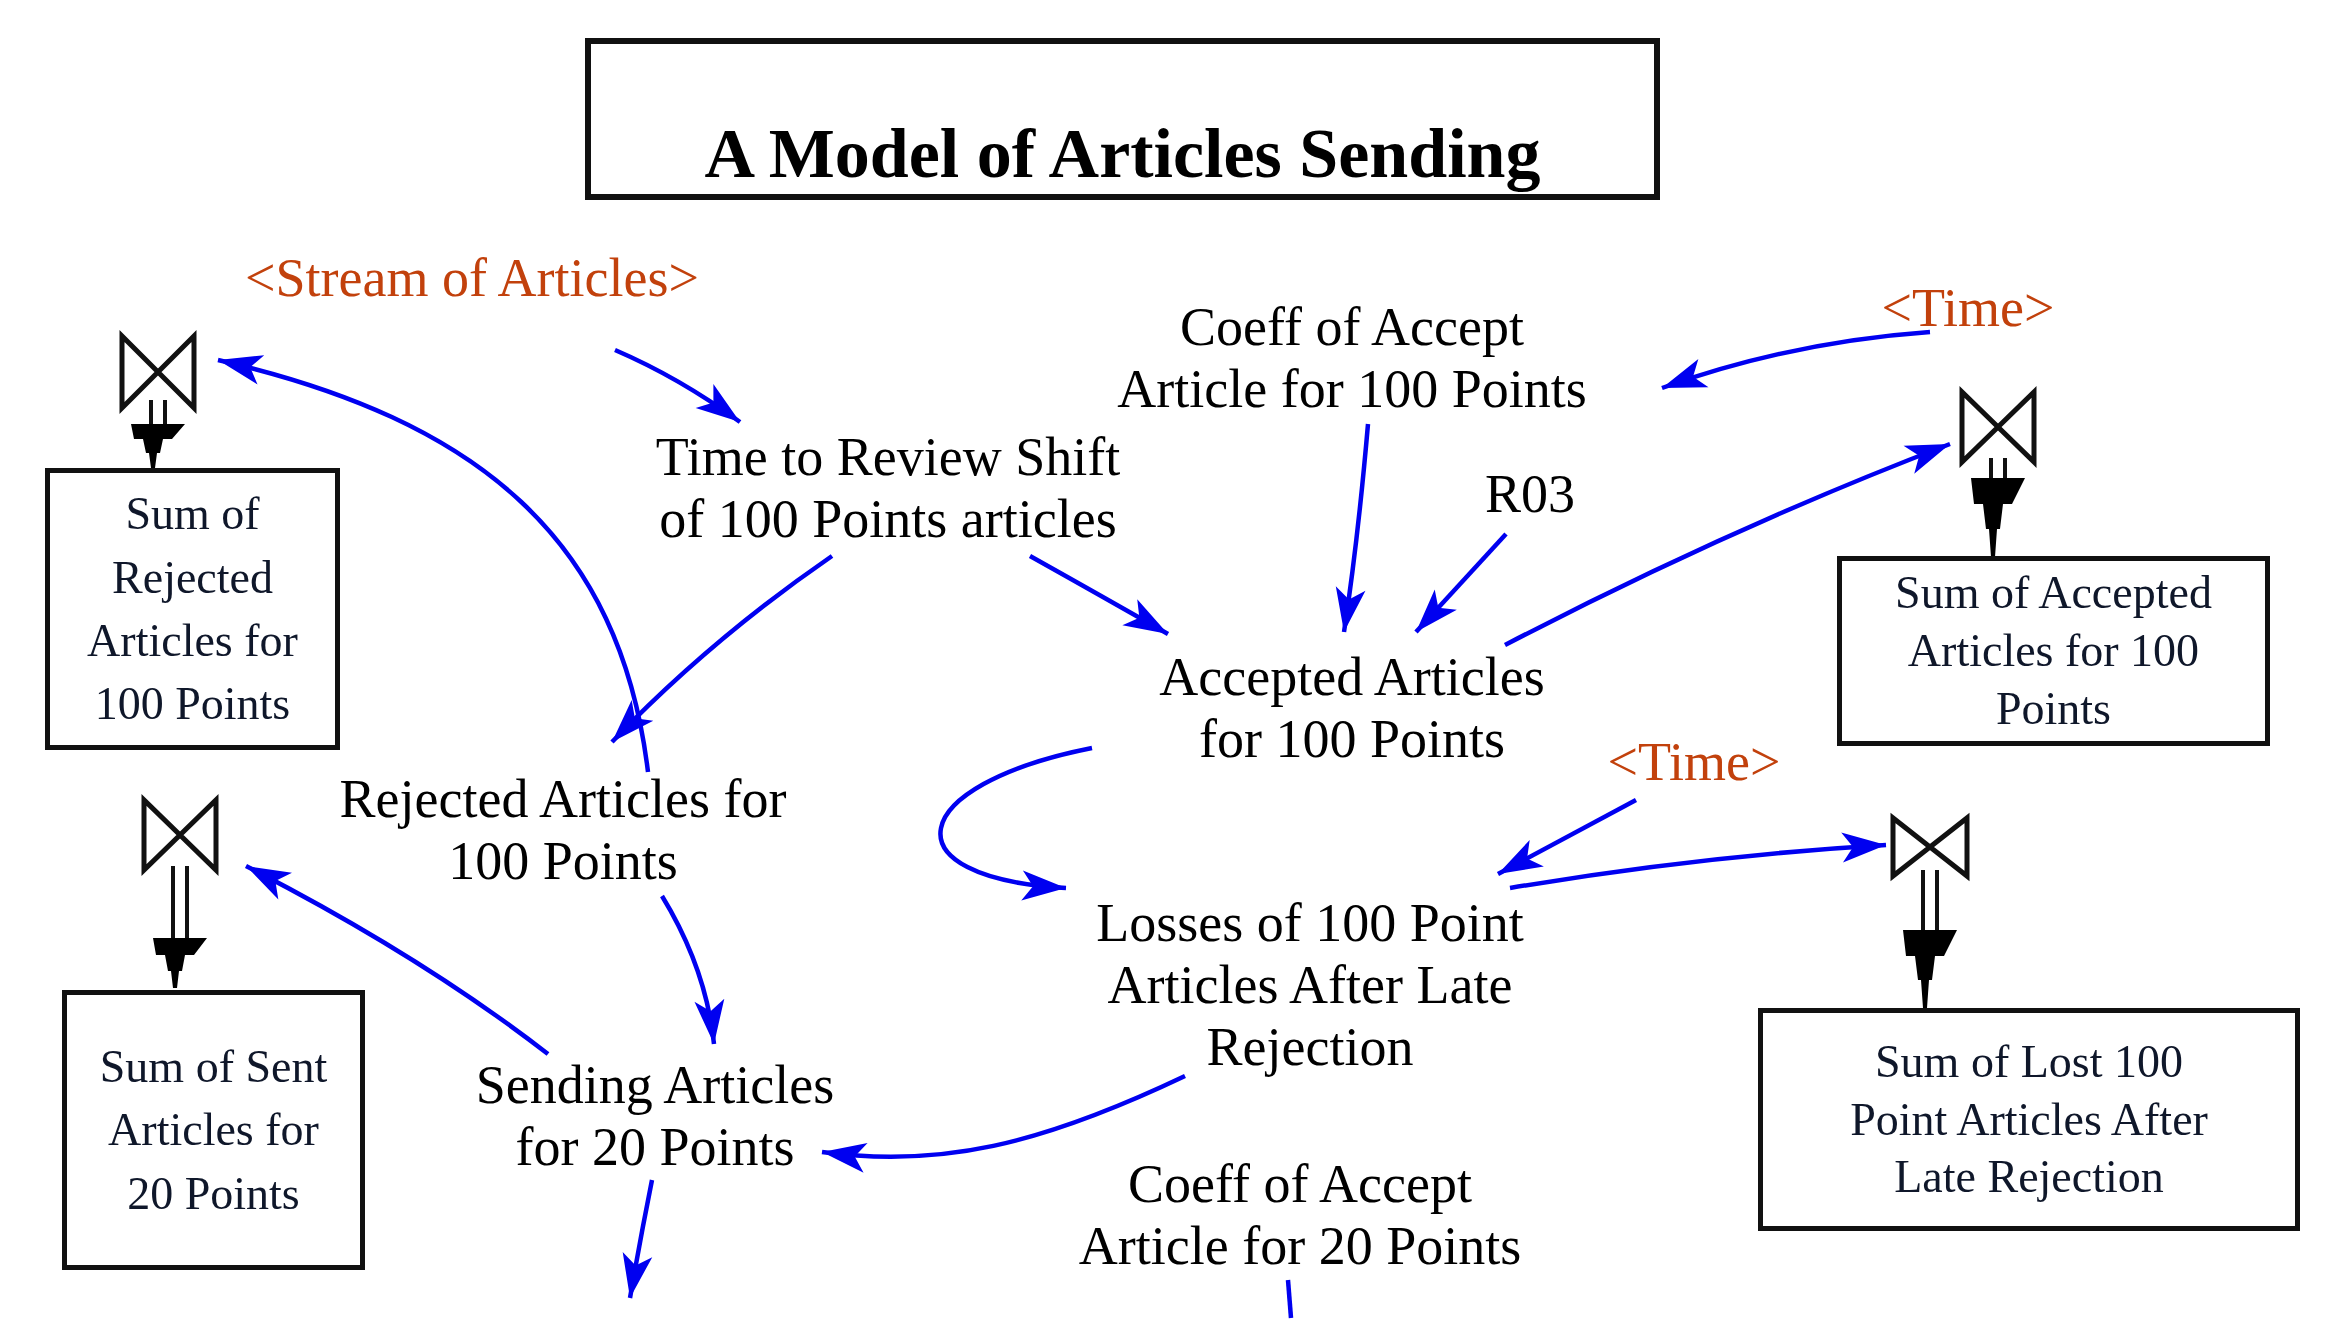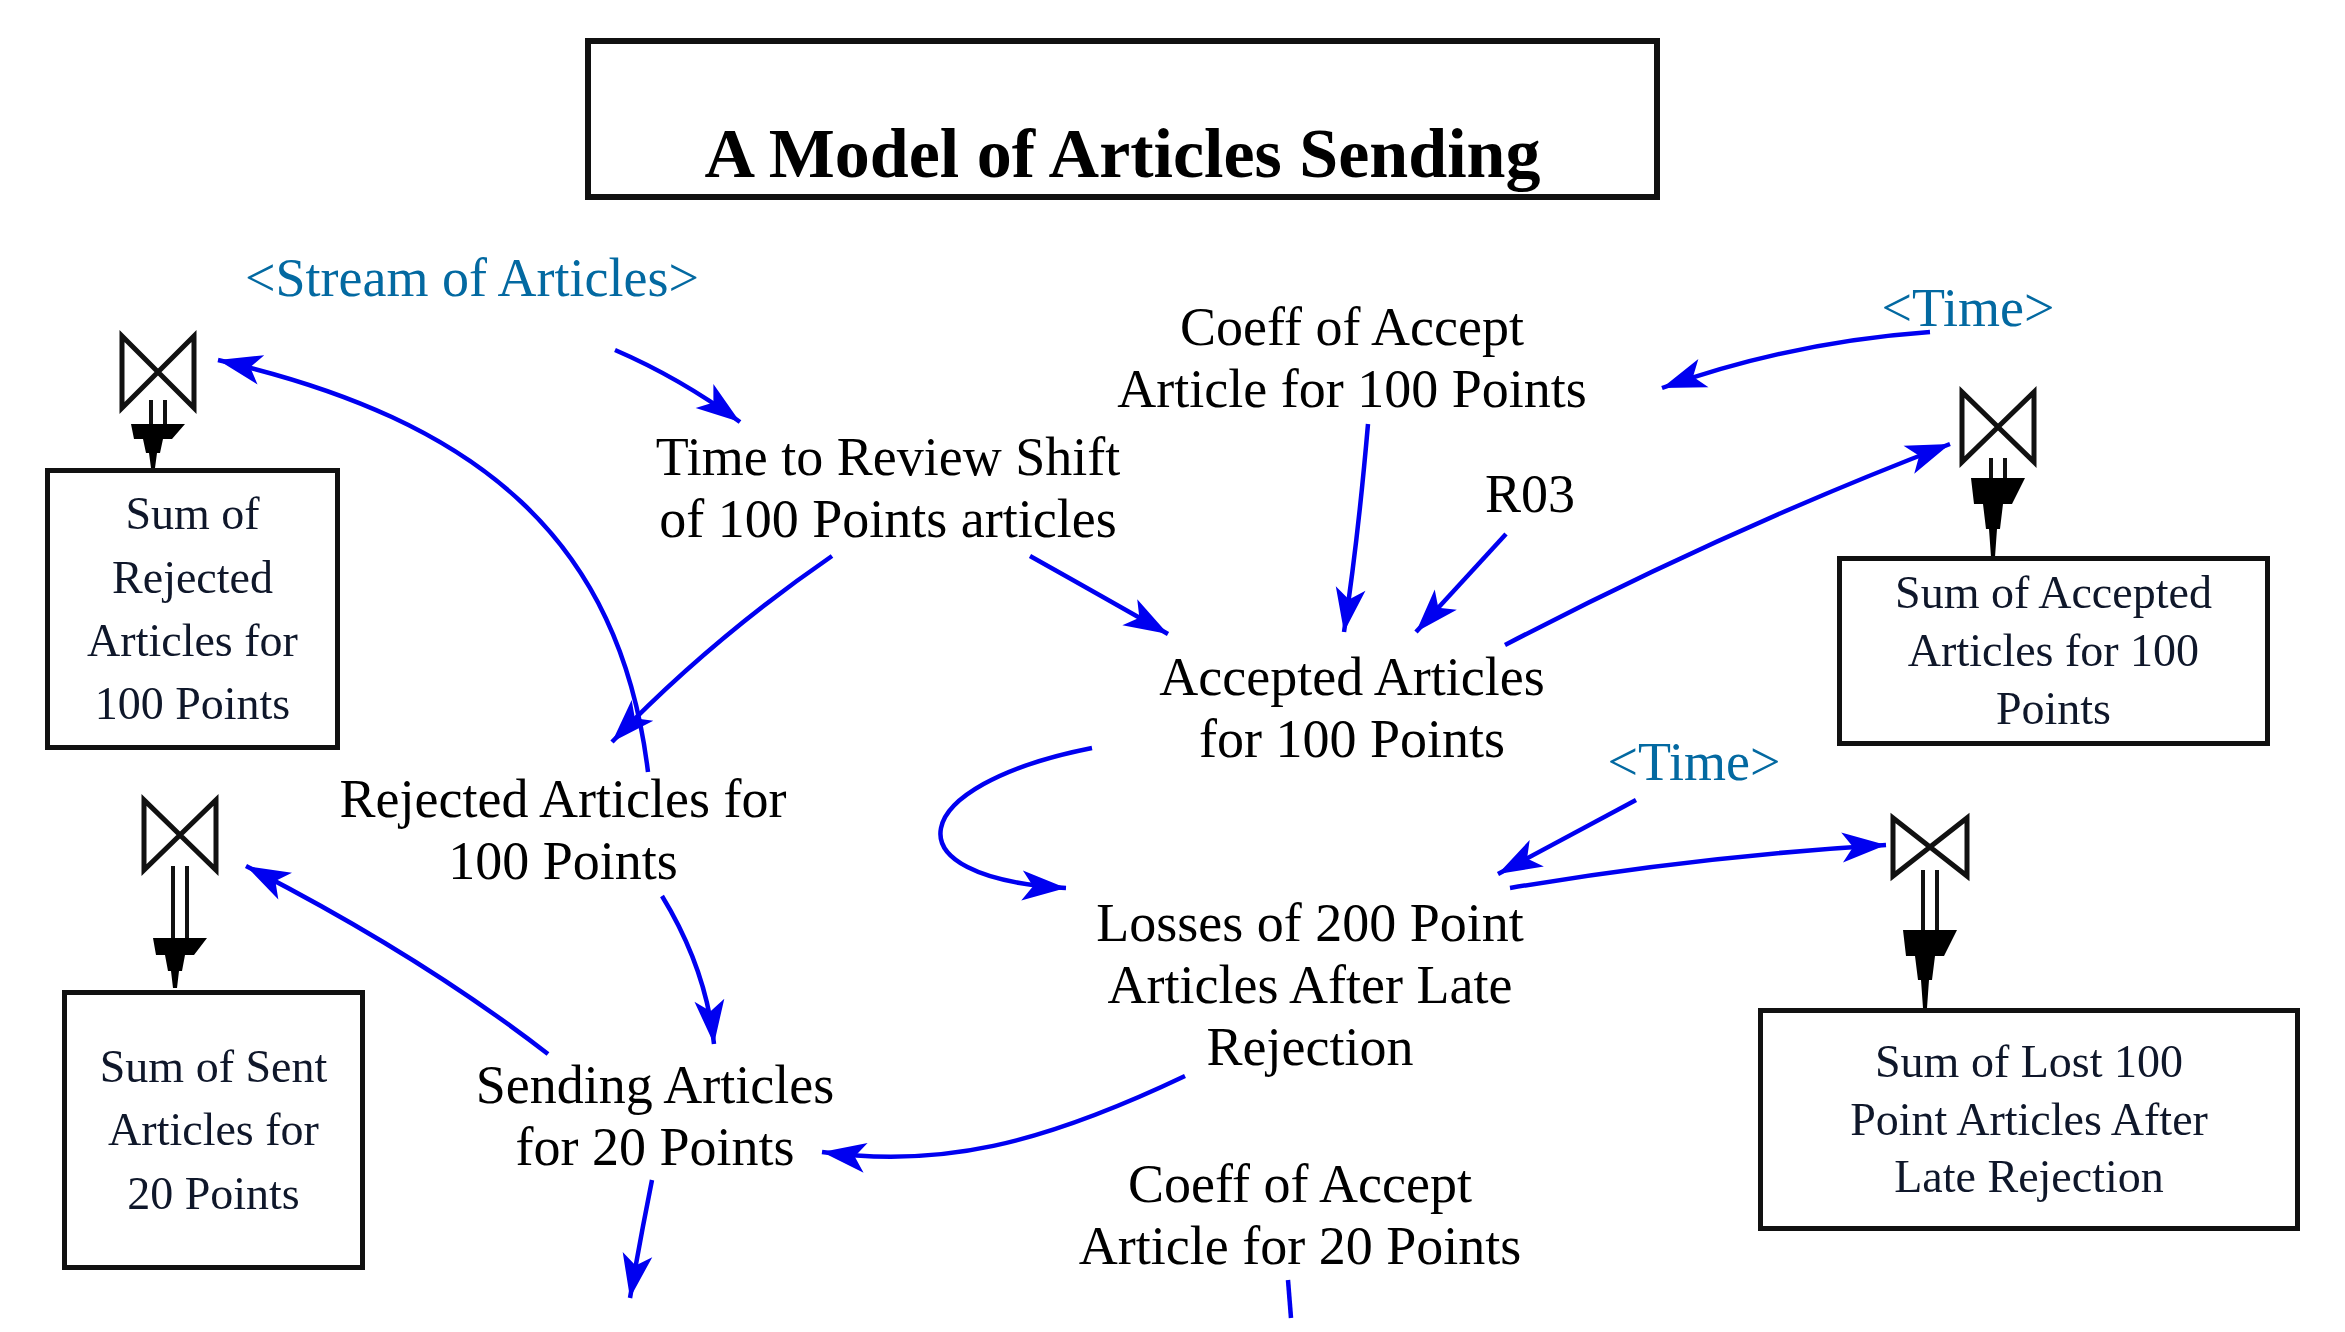--- a/index.html
+++ b/index.html
@@ -6,21 +6,21 @@
   body{
     width:2345px;height:1332px;position:relative;background:#ffffff;
     font-family:"Liberation Serif","DejaVu Serif",serif;overflow:hidden;
   }
   #wires{position:absolute;left:0;top:0;z-index:1;}
   .node{
     position:absolute;transform:translate(-50%,-50%);
     text-align:center;white-space:pre-line;
     font-size:54px;line-height:62px;color:#000000;z-index:2;
   }
-  .shadow-ref{color:#0369a1;}
+  .shadow-ref{color:#c2410c;}
   .stock{
     position:absolute;border:5px solid #111111;background:#ffffff;
     display:flex;align-items:center;justify-content:center;
     text-align:center;white-space:pre-line;
     font-size:46px;line-height:1.38;color:#0f172a;z-index:2;box-sizing:border-box;
   }
   .stock.tight{line-height:1.26;}
   .title-box{
     position:absolute;left:585px;top:38px;width:1075px;height:162px;
     border:6px solid #111111;background:#ffffff;
@@ -102,21 +102,21 @@
 
 <div class="node" style="left:1352px;top:358px;">Coeff of Accept
 Article for 100 Points</div>
 <div class="node" style="left:888px;top:488px;">Time to Review Shift
 of 100 Points articles</div>
 <div class="node" style="left:1530px;top:494px;">R03</div>
 <div class="node" style="left:1352px;top:708px;">Accepted Articles
 for 100 Points</div>
 <div class="node" style="left:563px;top:830px;">Rejected Articles for
 100 Points</div>
-<div class="node" style="left:1310px;top:985px;">Losses of 200 Point
+<div class="node" style="left:1310px;top:985px;">Losses of 100 Point
 Articles After Late
 Rejection</div>
 <div class="node" style="left:655px;top:1116px;">Sending Articles
 for 20 Points</div>
 <div class="node" style="left:1300px;top:1215px;">Coeff of Accept
 Article for 20 Points</div>
 
 <div class="stock" style="left:45px;top:468px;width:295px;height:282px;">Sum of
 Rejected
 Articles for

